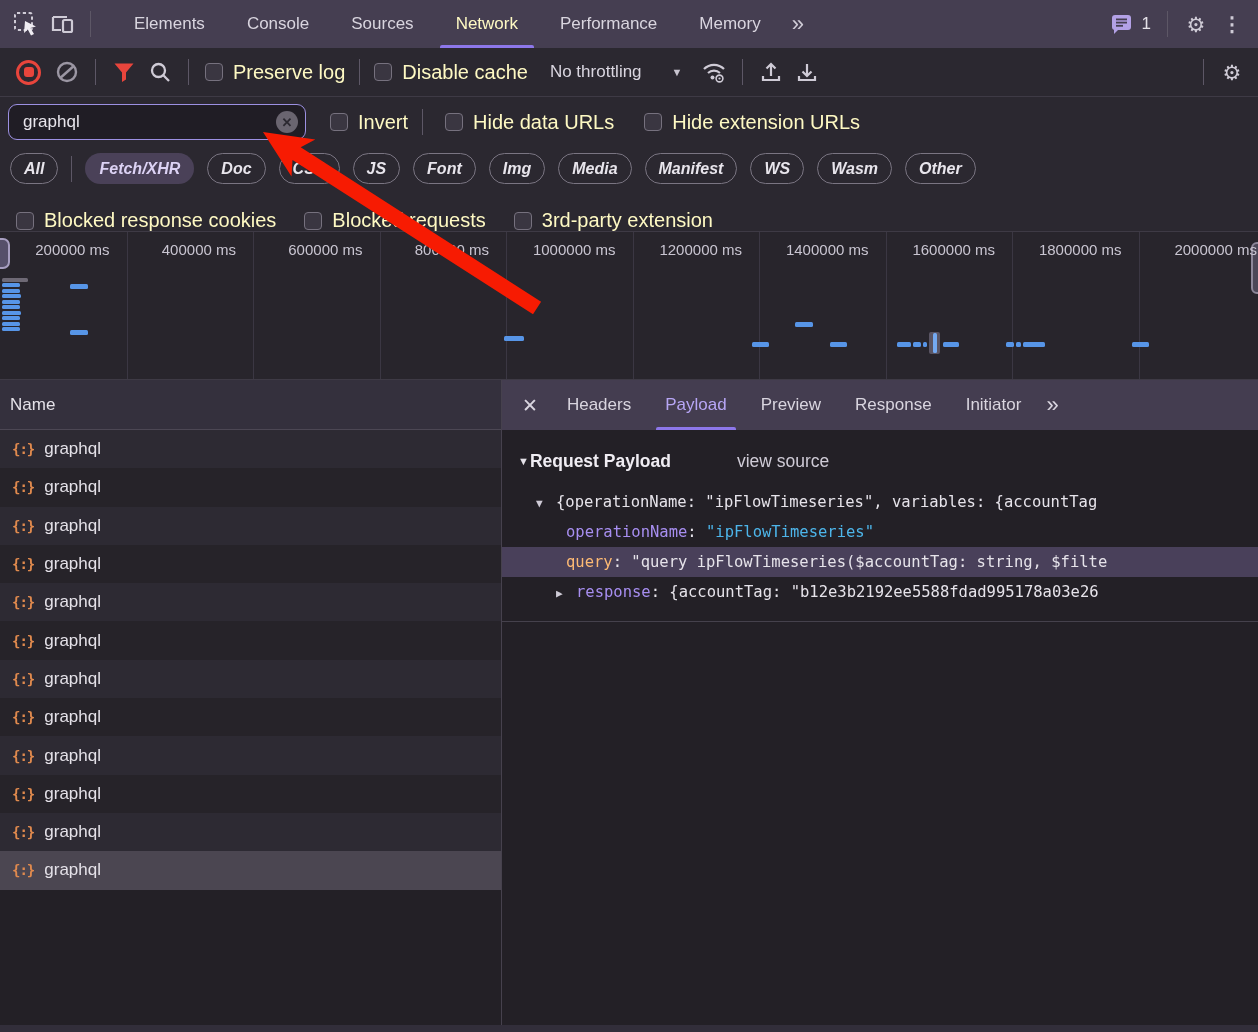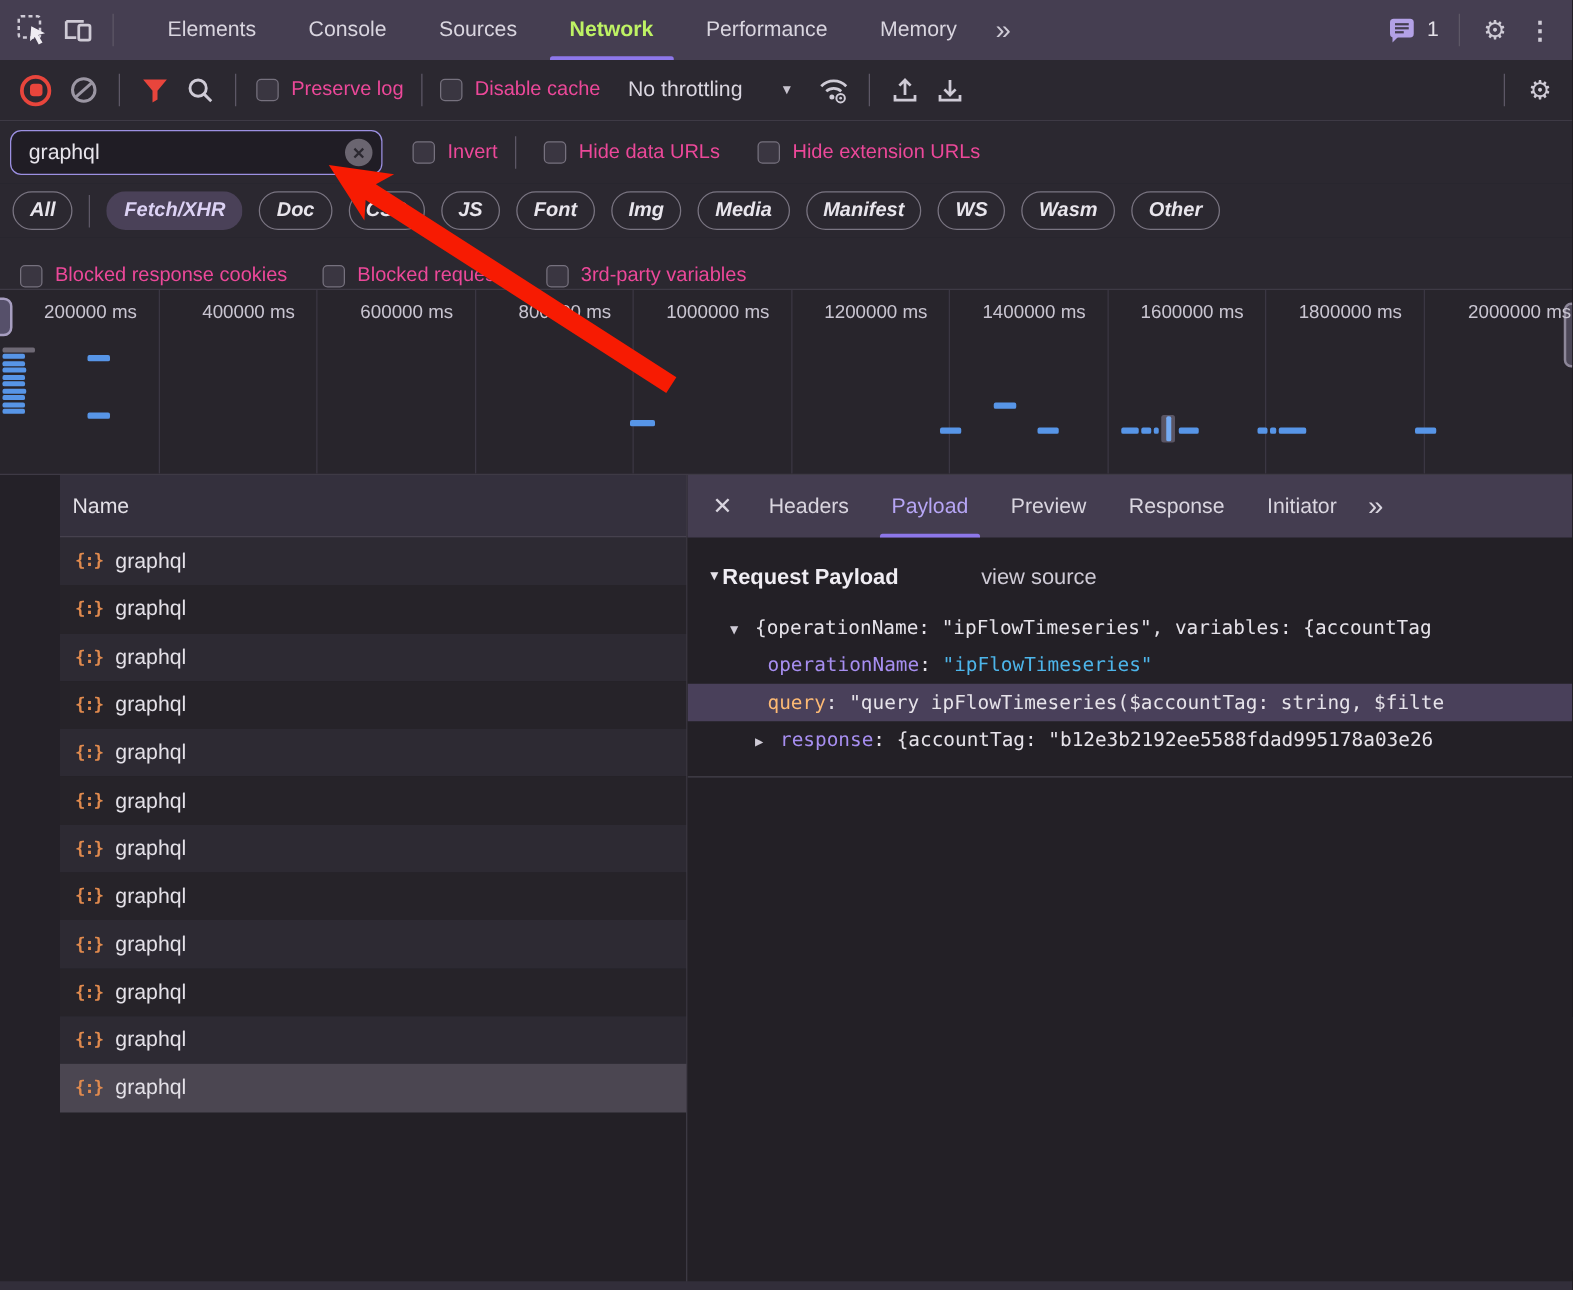--- a/index.html
+++ b/index.html
@@ -8,35 +8,35 @@
     font-family:"Liberation Sans",sans-serif;color:#dad6e0;overflow:hidden;}
 
   
   .tabbar{height:48px;background:#453e51;display:flex;align-items:flex-end;padding:0 8px;}
   .tb-left{display:flex;align-items:center;height:100%;}
   .tb-right{margin-left:auto;display:flex;align-items:center;height:100%;}
   .icon-btn{display:flex;align-items:center;justify-content:center;width:36px;height:36px;flex:none;}
   .vdiv{width:1px;height:26px;background:#5d5766;margin:0 10px;flex:none;}
   #main-tabs{display:flex;height:100%;align-items:center;margin-left:12px;}
   .tab{padding:0 21px;font-size:17px;height:100%;display:flex;align-items:center;color:#d9d5df;position:relative;cursor:default;}
-  .tab.active{color:#bef264;font-weight:bold;}
+  .tab.active{color:#fef9c3;}
   .tab.active::after{content:"";position:absolute;left:5px;right:5px;bottom:0;height:3px;background:#8d77ea;border-radius:2px 2px 0 0;}
   .tab.more-tabs{padding:0 10px;font-size:22px;color:#cfcbd6;}
   .issues{display:flex;align-items:center;gap:8px;margin-right:6px;}
   .issues-count{font-size:17px;color:#e4e1e8;}
   .glyph{font-size:21px;color:#cfcbd6;line-height:1;}
   .kebab{font-size:20px;font-weight:bold;color:#cfcbd6;letter-spacing:0;}
 
   
   .toolbar{height:49px;background:#2b2830;border-bottom:1px solid #3e3a45;display:flex;align-items:center;padding:0 8px;}
   .record{width:25px;height:25px;border:3px solid #e8453c;border-radius:50%;display:flex;align-items:center;justify-content:center;margin:0 8px;flex:none;}
   .record::after{content:"";width:10px;height:10px;background:#e8453c;border-radius:3px;}
   .cb-item{display:flex;align-items:center;flex:none;}
   .cbx{width:18px;height:18px;border:1.5px solid #76717e;border-radius:4px;background:#3a3641;flex:none;}
-  .cb-label{margin-left:10px;font-size:16px;color:#ec4899;white-space:nowrap;}
+  .cb-label{margin-left:10px;font-size:20px;color:#fef9c3;white-space:nowrap;}
   .throttle{display:flex;align-items:center;margin-left:22px;flex:none;}
   .throttle-label{font-size:17px;color:#dad6e0;}
   .caret{font-size:11px;color:#c8c4cf;margin-left:30px;}
   .spacer{flex:1;}
 
   
   .filterrow{height:50px;background:#2b2830;display:flex;align-items:center;padding:0 8px;}
   .filter-box{width:298px;height:36px;border:1.5px solid #9c90e2;border-radius:9px;background:#201d25;
     display:flex;align-items:center;padding:0 7px 0 12px;flex:none;}
   .filter-box input{flex:1;background:transparent;border:none;outline:none;color:#e8e5ec;
@@ -64,21 +64,21 @@
   .tl-bar.blue{background:#5795e7;}
   .tl-bar.grey{background:#6e6975;}
   .tl-bar.marker-box{background:#5a5564;border-radius:2px;}
   .tl-bar.marker-line{background:#74aaf2;}
   .tl-handle{position:absolute;left:-7px;top:6px;width:17px;height:31px;border:2px solid #a79ec0;
     border-radius:7px;background:#56506a;}
   .tl-scroll{position:absolute;right:-5px;top:10px;width:12px;height:52px;border:2px solid #8d8799;
     border-radius:7px;background:#4c4757;}
 
   
-  .main{display:flex;height:652px;padding-left:48px;}
+  .main{display:flex;height:652px;}
   .requests{width:502px;border-right:1px solid #46414d;display:flex;flex-direction:column;background:#232026;flex:none;}
   .req-header{height:50px;background:#34303d;border-bottom:1px solid #4c4754;display:flex;align-items:center;
     padding:0 10px;font-size:17px;color:#e4e1e8;flex:none;}
   #req-rows{list-style:none;margin:0;padding:0;}
   .req-row{height:38.3px;display:flex;align-items:center;padding:0 12px;font-size:17px;color:#e4e1e8;}
   .req-row.even{background:#2d2a33;}
   .req-row.odd{background:#262329;}
   .req-row.selected{background:#4b4651;}
   .braces{color:#e08a4e;font-weight:bold;font-family:"DejaVu Sans Mono",monospace;font-size:14px;margin-right:10px;letter-spacing:-1px;}
 
@@ -267,21 +267,21 @@
       <span class="cb-item">
         <span class="cbx"></span>
         <span class="cb-label">Blocked response cookies</span>
       </span>
       <span class="cb-item">
         <span class="cbx"></span>
         <span class="cb-label">Blocked requests</span>
       </span>
       <span class="cb-item">
         <span class="cbx"></span>
-        <span class="cb-label">3rd-party variables</span>
+        <span class="cb-label">3rd-party extension</span>
       </span>
     </div>
 
   <div class="timeline" id="timeline">
     <div class="tl-handle"></div>
     <div class="tl-scroll"></div>
   <div class="tl-col" style="left: 126.5px;"></div>
       <div class="tl-label" style="left: 23.5px; width: 86px;">200000 ms</div>
       <div class="tl-col" style="left: 253px;"></div>
       <div class="tl-label" style="left: 150px; width: 86px;">400000 ms</div>

